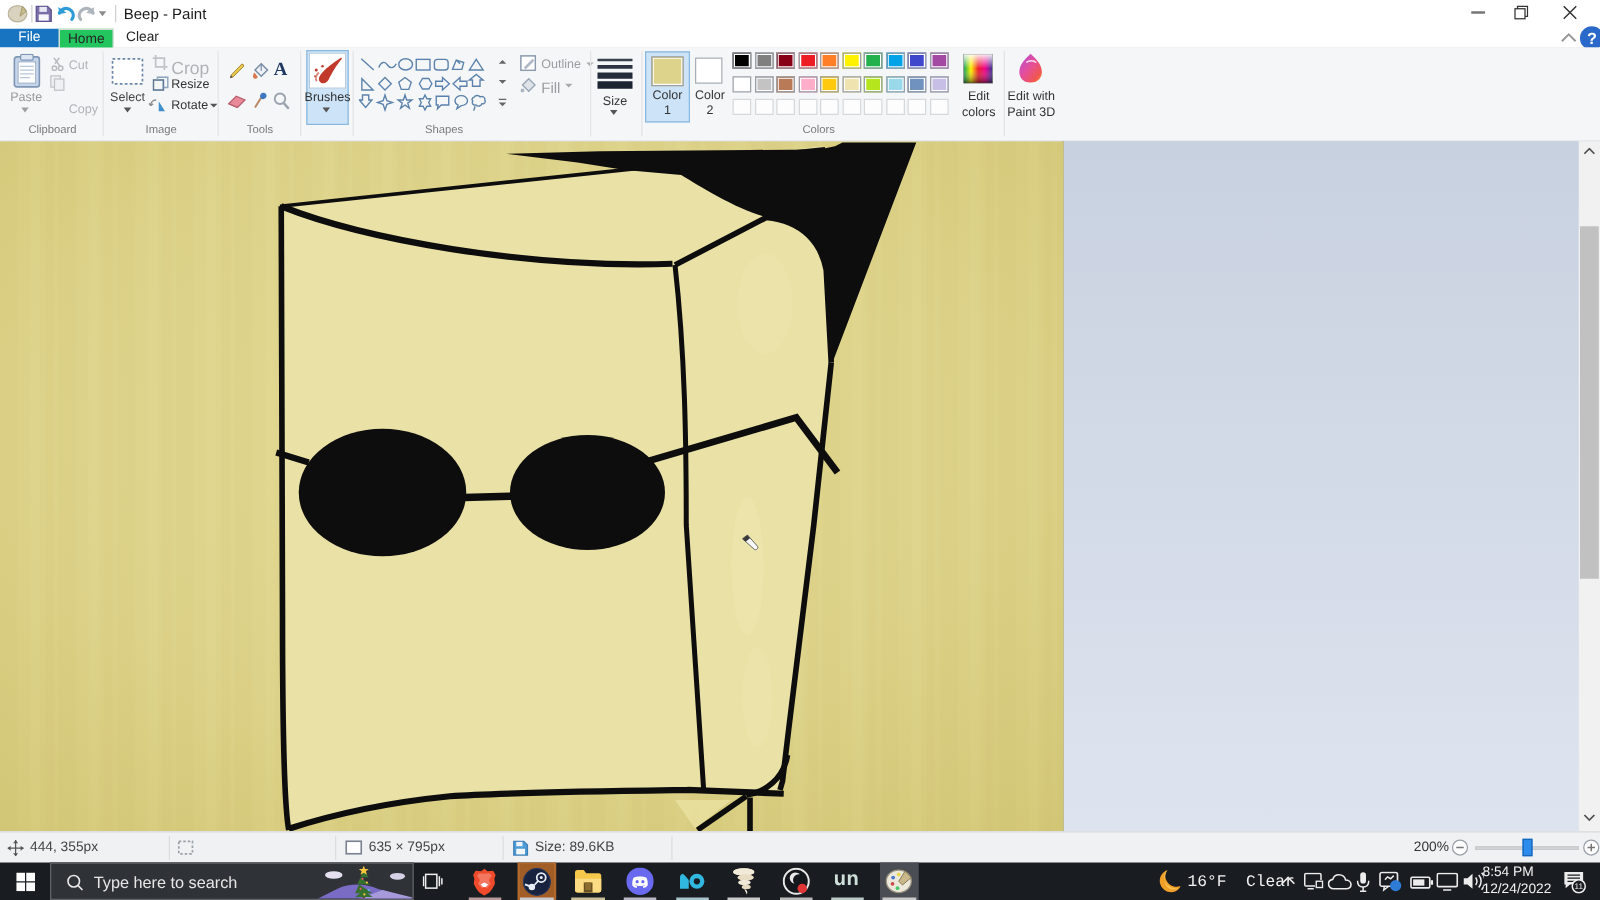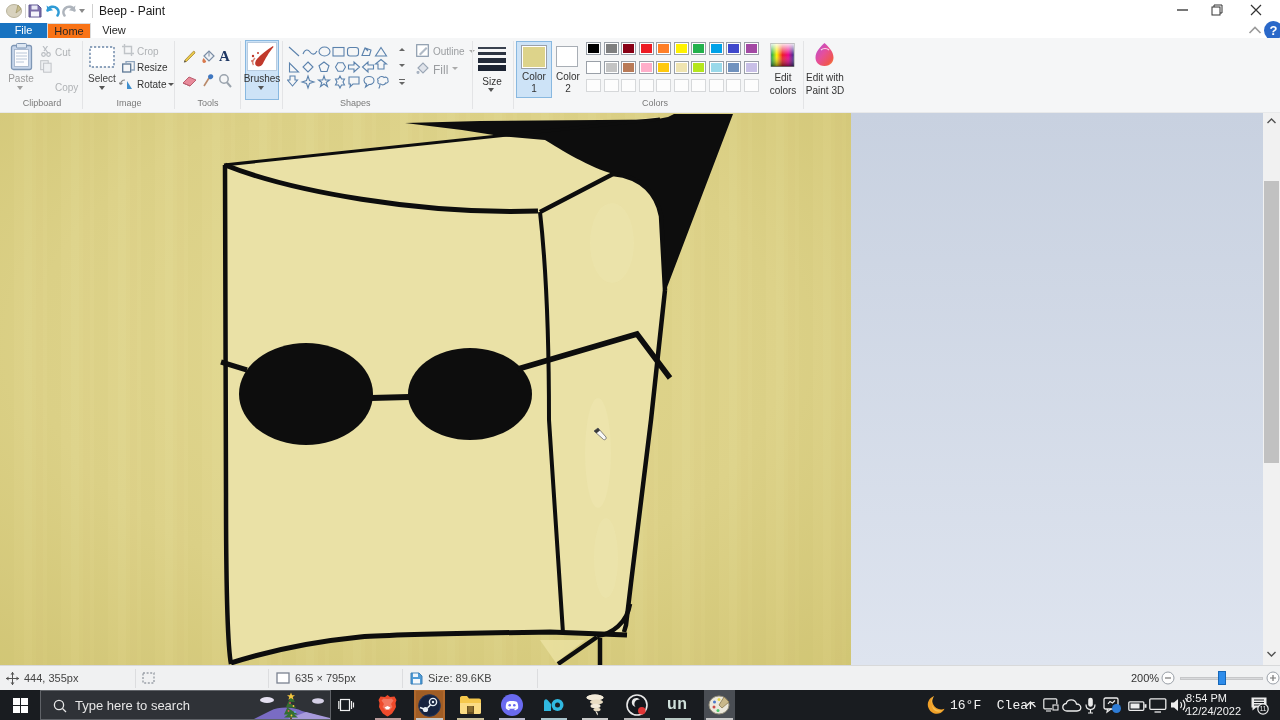--- a/index.html
+++ b/index.html
@@ -44,22 +44,22 @@
     <rect x="1" y="3" width="8" height="8" fill="none" stroke="#333" stroke-width="1"></rect>
     <path d="M3 3 V1 H11 V9 H9" fill="none" stroke="#333" stroke-width="1"></path>
   </svg>
   <svg class="abs" style="left:1250px;top:4px;" width="12" height="12" viewBox="0 0 12 12">
     <path d="M1 1 L11 11 M11 1 L1 11" stroke="#333" stroke-width="1.2"></path>
   </svg>
 </div>
 
 <div class="abs" style="left:0;top:22px;width:1280px;height:16px;background:#ffffff;">
   <div class="abs" style="left:0;top:1px;width:47px;height:15px;background:#1873c1;color:#fff;font-size:11px;text-align:center;line-height:15px;">File</div>
-  <div class="abs" style="left:47px;top:1px;width:44px;height:16px;background:#f97316;border:1px solid #dadbdc;border-bottom:none;color:#262626;font-size:11px;text-align:center;line-height:15px;">Home</div>
-  <div class="abs" style="left:91px;top:1px;width:46px;height:15px;background:#ffffff;color:#262626;font-size:11px;text-align:center;line-height:15px;">View</div>
+  <div class="abs" style="left:47px;top:1px;width:44px;height:16px;background:#22c55e;border:1px solid #dadbdc;border-bottom:none;color:#262626;font-size:11px;text-align:center;line-height:15px;">Home</div>
+  <div class="abs" style="left:91px;top:1px;width:46px;height:15px;background:#ffffff;color:#262626;font-size:11px;text-align:center;line-height:15px;">Clear</div>
   <svg class="abs" style="left:1248px;top:4px;" width="14" height="9" viewBox="0 0 14 9">
       <path d="M1.5 7 L7 1.5 L12.5 7" fill="none" stroke="#9a9a9a" stroke-width="1.6"></path>
     </svg>
   <div class="abs" style="left:1264px;top:-1px;width:19px;height:19px;border-radius:50%;background:#2a68c9;color:#fff;font-size:13px;font-weight:bold;text-align:center;line-height:19px;">?</div>
   <div class="abs" style="left:137px;top:16px;width:1143px;height:1px;background:#dadbdc;"></div>
   <div class="abs" style="left:91px;top:16px;width:46px;height:1px;background:#dadbdc;"></div>
 </div>
 
 <div id="ribbon" class="abs" style="left:0;top:38px;width:1280px;height:75px;background:#f5f6f7;border-bottom:1px solid #e8e9ea;">
 
@@ -91,21 +91,21 @@
 
   <svg class="abs" style="left:89px;top:8px;" width="26" height="22" viewBox="0 0 26 22">
     <rect x="1" y="1" width="24" height="20" fill="#fff" stroke="#6b86a8" stroke-width="1.4" stroke-dasharray="2.2 1.8"></rect>
   </svg>
   <div class="abs" style="left:84px;top:35px;width:36px;text-align:center;font-size:10px;color:#444;">Select</div>
   <div class="abs" style="left:99px;top:48px;width:0;height:0;border-left:3.5px solid transparent;border-right:3.5px solid transparent;border-top:4px solid #555;"></div>
 
   <svg class="abs" style="left:122px;top:6px;" width="13" height="12" viewBox="0 0 13 12">
     <path d="M2.5 0 V9.5 H12 M0 2.5 H9.5 V12" stroke="#c0c4c8" stroke-width="1.4" fill="none"></path>
   </svg>
-  <div class="abs" style="left:137px;top:8px;font-size:10px;color:#b0b3b6;">Crop</div>
+  <div class="abs" style="left:137px;top:8px;font-size:14px;color:#b0b3b6;">Crop</div>
   <svg class="abs" style="left:122px;top:23px;" width="13" height="12" viewBox="0 0 13 12">
     <rect x="0.7" y="3" width="8" height="8" fill="none" stroke="#5d7896" stroke-width="1.3"></rect>
     <path d="M4 3 V0.7 H12.3 V9 H9" fill="none" stroke="#8fa5bd" stroke-width="1.3"></path>
   </svg>
   <div class="abs" style="left:137px;top:24px;font-size:10px;color:#333;">Resize</div>
   <svg class="abs" style="left:119px;top:40px;" width="15" height="12" viewBox="0 0 15 12">
     <path d="M8 11 L13 11 L8 3 Z" fill="#3f8fce"></path>
     <path d="M6 2 C3 2 1.5 4 1.5 6.5 M1.5 6.5 L0 4.5 M1.5 6.5 L3.5 5" fill="none" stroke="#888" stroke-width="1.1"></path>
   </svg>
   <div class="abs" style="left:137px;top:41px;font-size:10px;color:#333;">Rotate</div>

